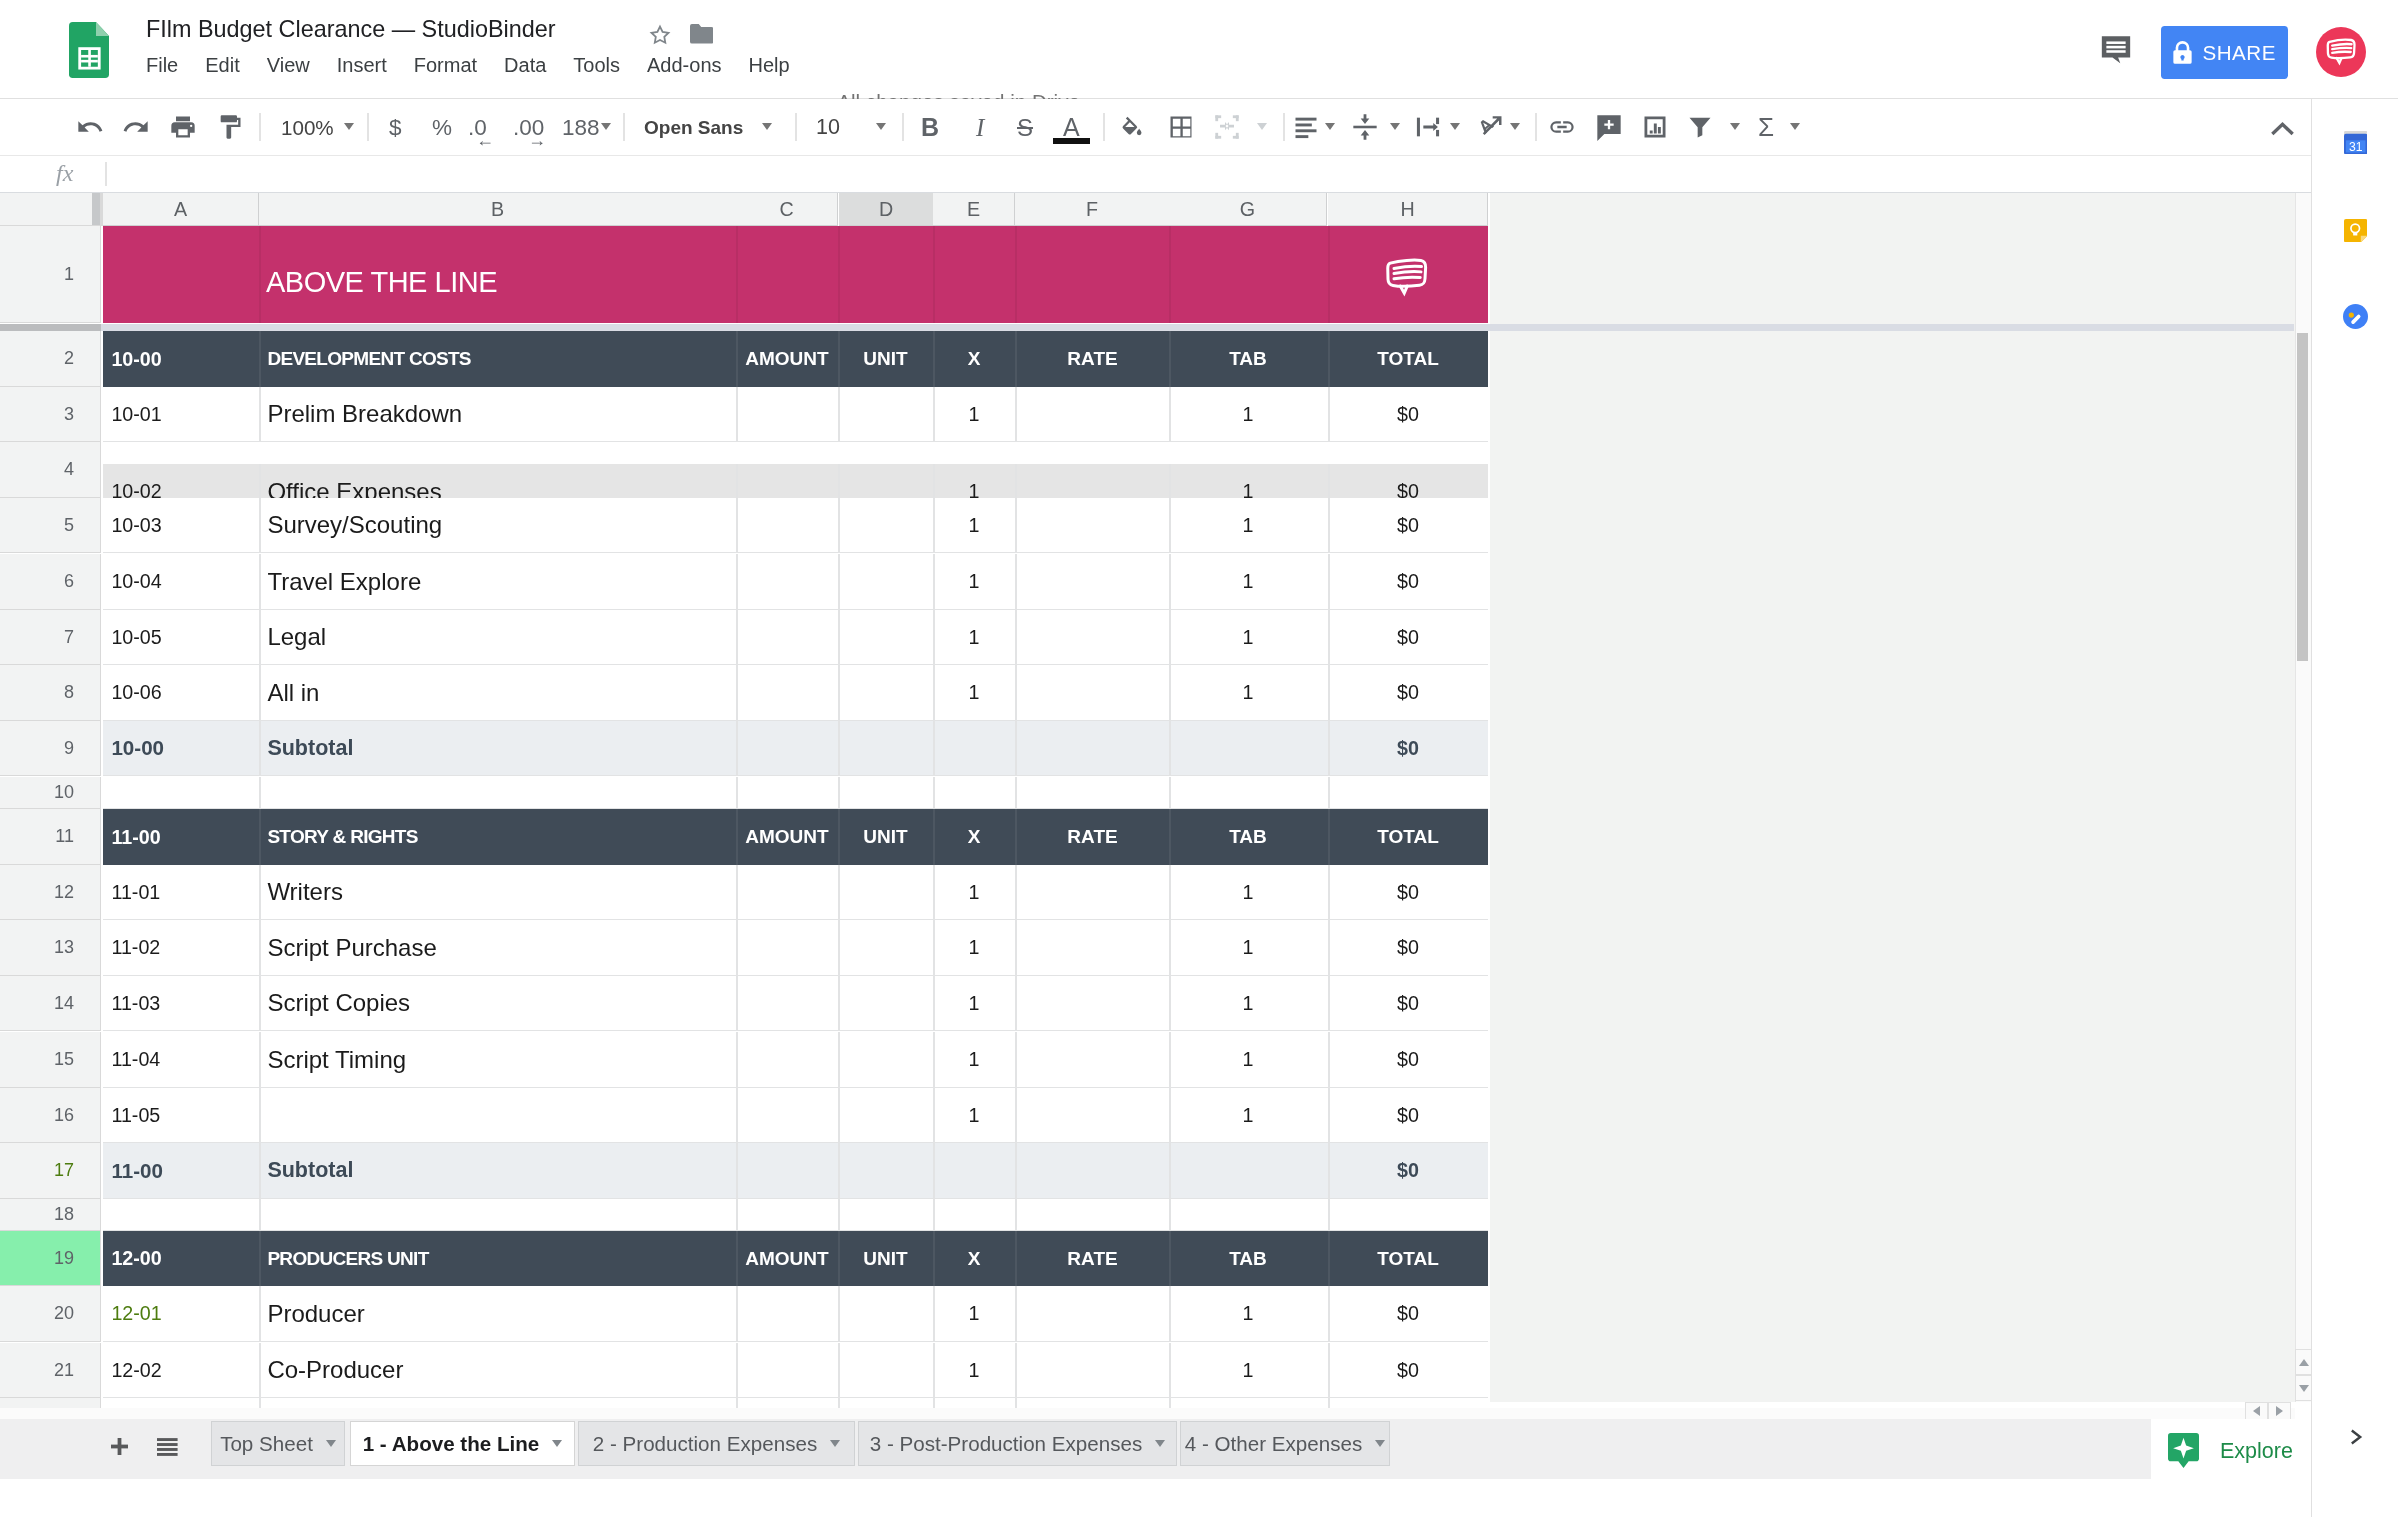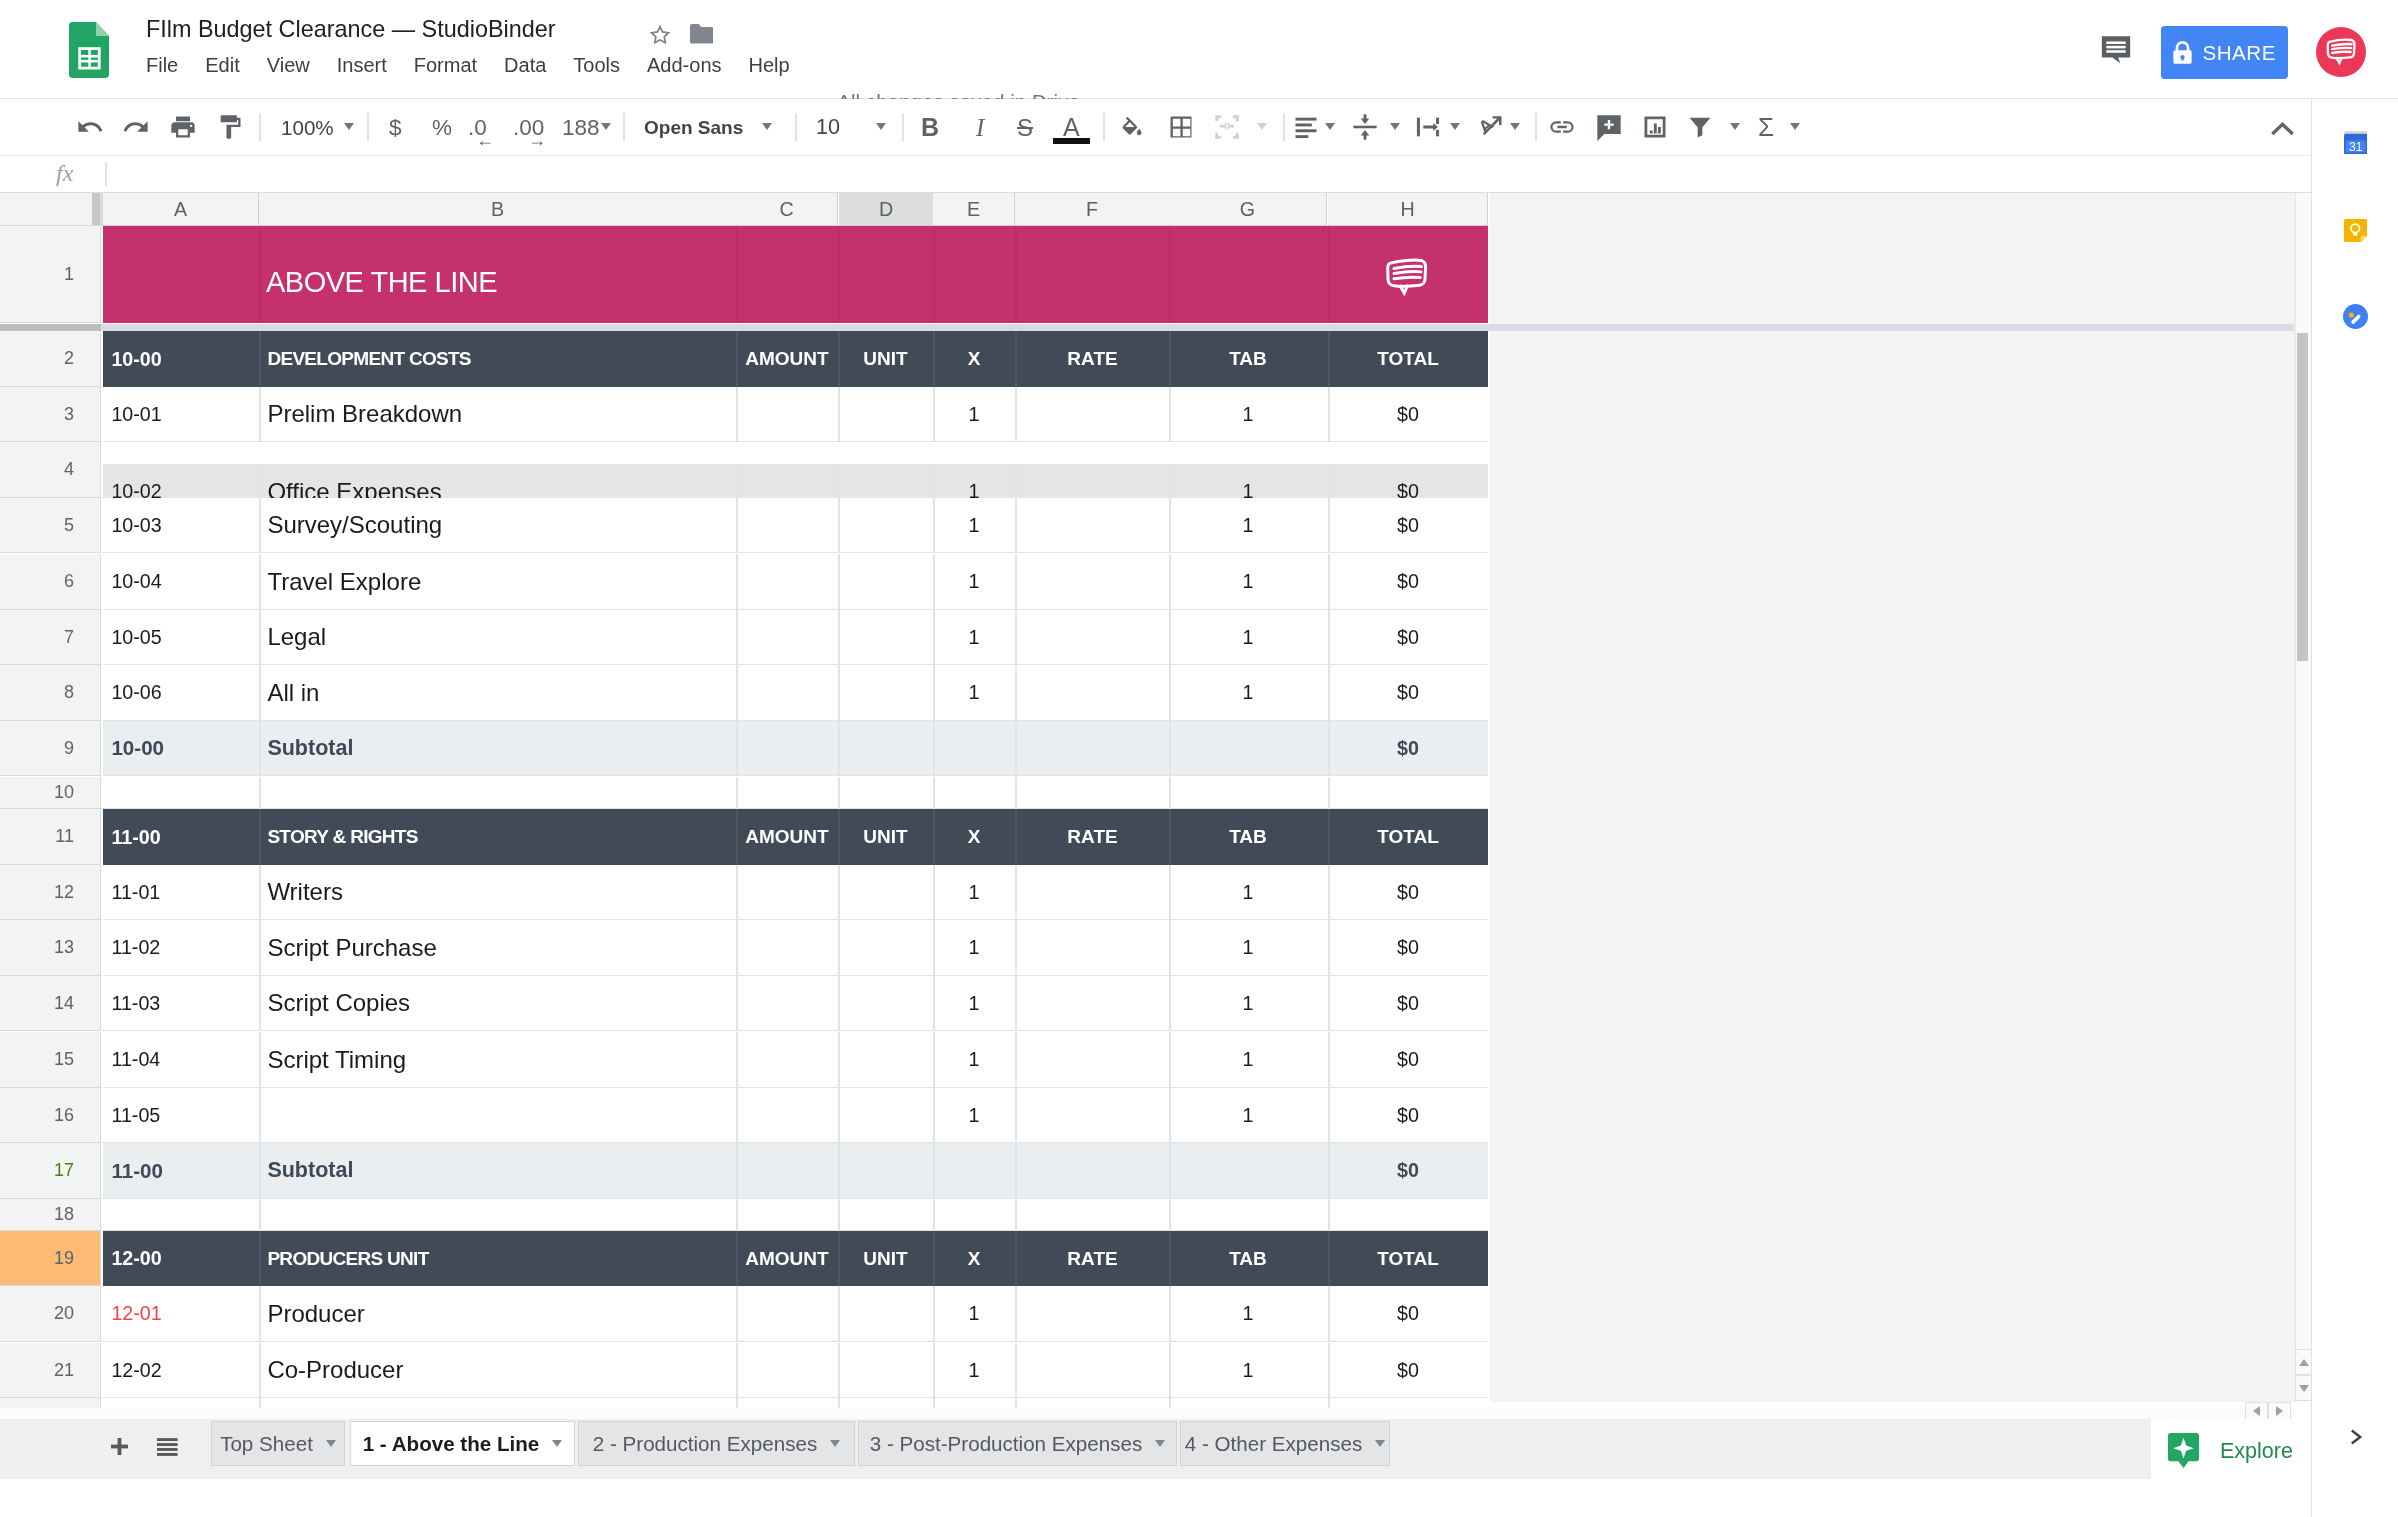--- a/index.html
+++ b/index.html
@@ -463,21 +463,21 @@
       <div class="abs" style="left:0;top:1199px;width:101px;height:32px;background:#f2f3f3;border-right:1.9px solid #d9d9d9;border-bottom:0.9px solid #d9d9d9;display:flex;align-items:center;justify-content:flex-end;padding-right:26px;font-size:18px;color:#5f6368;">18</div>
       <div class="abs" style="left:103px;top:1199px;width:1385px;height:32px;background:#fff;border-bottom:0.9px solid #e2e3e4;">
         <div style="position:absolute;left:156px;top:0;width:1.9px;height:100%;background:#e2e3e4;"></div>
         <div style="position:absolute;left:633px;top:0;width:1.9px;height:100%;background:#e2e3e4;"></div>
         <div style="position:absolute;left:735px;top:0;width:1.9px;height:100%;background:#e2e3e4;"></div>
         <div style="position:absolute;left:830px;top:0;width:1.9px;height:100%;background:#e2e3e4;"></div>
         <div style="position:absolute;left:912px;top:0;width:1.9px;height:100%;background:#e2e3e4;"></div>
         <div style="position:absolute;left:1066px;top:0;width:1.9px;height:100%;background:#e2e3e4;"></div>
         <div style="position:absolute;left:1225px;top:0;width:1.9px;height:100%;background:#e2e3e4;"></div>
       </div>
-      <div class="abs" style="left:0;top:1231px;width:101px;height:55px;background:#fdba74;border-right:1.9px solid #d9d9d9;border-bottom:0.9px solid #d9d9d9;display:flex;align-items:center;justify-content:flex-end;padding-right:26px;font-size:18px;color:#5f6368;">19</div>
+      <div class="abs" style="left:0;top:1231px;width:101px;height:55px;background:#86efac;border-right:1.9px solid #d9d9d9;border-bottom:0.9px solid #d9d9d9;display:flex;align-items:center;justify-content:flex-end;padding-right:26px;font-size:18px;color:#5f6368;">19</div>
       <div class="abs" style="left:103px;top:1231px;width:1385px;height:55px;background:#404b57;color:#fff;">
         <div style="position:absolute;left:156px;top:0;width:1.9px;height:100%;background:rgba(255,255,255,0.07);"></div>
         <div style="position:absolute;left:633px;top:0;width:1.9px;height:100%;background:rgba(255,255,255,0.07);"></div>
         <div style="position:absolute;left:735px;top:0;width:1.9px;height:100%;background:rgba(255,255,255,0.07);"></div>
         <div style="position:absolute;left:830px;top:0;width:1.9px;height:100%;background:rgba(255,255,255,0.07);"></div>
         <div style="position:absolute;left:912px;top:0;width:1.9px;height:100%;background:rgba(255,255,255,0.07);"></div>
         <div style="position:absolute;left:1066px;top:0;width:1.9px;height:100%;background:rgba(255,255,255,0.07);"></div>
         <div style="position:absolute;left:1225px;top:0;width:1.9px;height:100%;background:rgba(255,255,255,0.07);"></div>
         <div style="position:absolute;left:0px;top:0;width:156px;height:100%;display:flex;align-items:center;justify-content:flex-start;padding-left:8.4px;font-size:19.7px;font-weight:700;white-space:nowrap;">12-00</div>
         <div style="position:absolute;left:156px;top:0;width:478px;height:100%;display:flex;align-items:center;justify-content:flex-start;padding-left:8.4px;font-size:19px;font-weight:700;letter-spacing:-0.7px;white-space:nowrap;">PRODUCERS UNIT</div>
@@ -490,21 +490,21 @@
       </div>
       <div class="abs" style="left:0;top:1286px;width:101px;height:56px;background:#f2f3f3;border-right:1.9px solid #d9d9d9;border-bottom:0.9px solid #d9d9d9;display:flex;align-items:center;justify-content:flex-end;padding-right:26px;font-size:18px;color:#5f6368;">20</div>
       <div class="abs" style="left:103px;top:1286px;width:1385px;height:56px;background:#fff;border-bottom:0.9px solid #e2e3e4;">
         <div style="position:absolute;left:156px;top:0;width:1.9px;height:100%;background:#e2e3e4;"></div>
         <div style="position:absolute;left:633px;top:0;width:1.9px;height:100%;background:#e2e3e4;"></div>
         <div style="position:absolute;left:735px;top:0;width:1.9px;height:100%;background:#e2e3e4;"></div>
         <div style="position:absolute;left:830px;top:0;width:1.9px;height:100%;background:#e2e3e4;"></div>
         <div style="position:absolute;left:912px;top:0;width:1.9px;height:100%;background:#e2e3e4;"></div>
         <div style="position:absolute;left:1066px;top:0;width:1.9px;height:100%;background:#e2e3e4;"></div>
         <div style="position:absolute;left:1225px;top:0;width:1.9px;height:100%;background:#e2e3e4;"></div>
-        <div style="position:absolute;left:0px;top:0;width:156px;height:100%;display:flex;align-items:center;justify-content:flex-start;padding-left:8.4px;font-size:19.7px;font-weight:400;color:#ef4444;white-space:nowrap;">12-01</div>
+        <div style="position:absolute;left:0px;top:0;width:156px;height:100%;display:flex;align-items:center;justify-content:flex-start;padding-left:8.4px;font-size:19.7px;font-weight:400;color:#4d7c0f;white-space:nowrap;">12-01</div>
         <div style="position:absolute;left:156px;top:0;width:478px;height:100%;display:flex;align-items:center;justify-content:flex-start;padding-left:8.4px;font-size:24px;font-weight:400;color:#1b1b1b;white-space:nowrap;">Producer</div>
         <div style="position:absolute;left:830px;top:0;width:82px;height:100%;display:flex;align-items:center;justify-content:center;font-size:19.7px;font-weight:400;color:#1b1b1b;white-space:nowrap;">1</div>
         <div style="position:absolute;left:1066px;top:0;width:158px;height:100%;display:flex;align-items:center;justify-content:center;font-size:19.7px;font-weight:400;color:#1b1b1b;white-space:nowrap;">1</div>
         <div style="position:absolute;left:1225px;top:0;width:160px;height:100%;display:flex;align-items:center;justify-content:center;font-size:19.7px;font-weight:400;color:#1b1b1b;white-space:nowrap;">$0</div>
       </div>
       <div class="abs" style="left:0;top:1343px;width:101px;height:55px;background:#f2f3f3;border-right:1.9px solid #d9d9d9;border-bottom:0.9px solid #d9d9d9;display:flex;align-items:center;justify-content:flex-end;padding-right:26px;font-size:18px;color:#5f6368;">21</div>
       <div class="abs" style="left:103px;top:1343px;width:1385px;height:55px;background:#fff;border-bottom:0.9px solid #e2e3e4;">
         <div style="position:absolute;left:156px;top:0;width:1.9px;height:100%;background:#e2e3e4;"></div>
         <div style="position:absolute;left:633px;top:0;width:1.9px;height:100%;background:#e2e3e4;"></div>
         <div style="position:absolute;left:735px;top:0;width:1.9px;height:100%;background:#e2e3e4;"></div>

